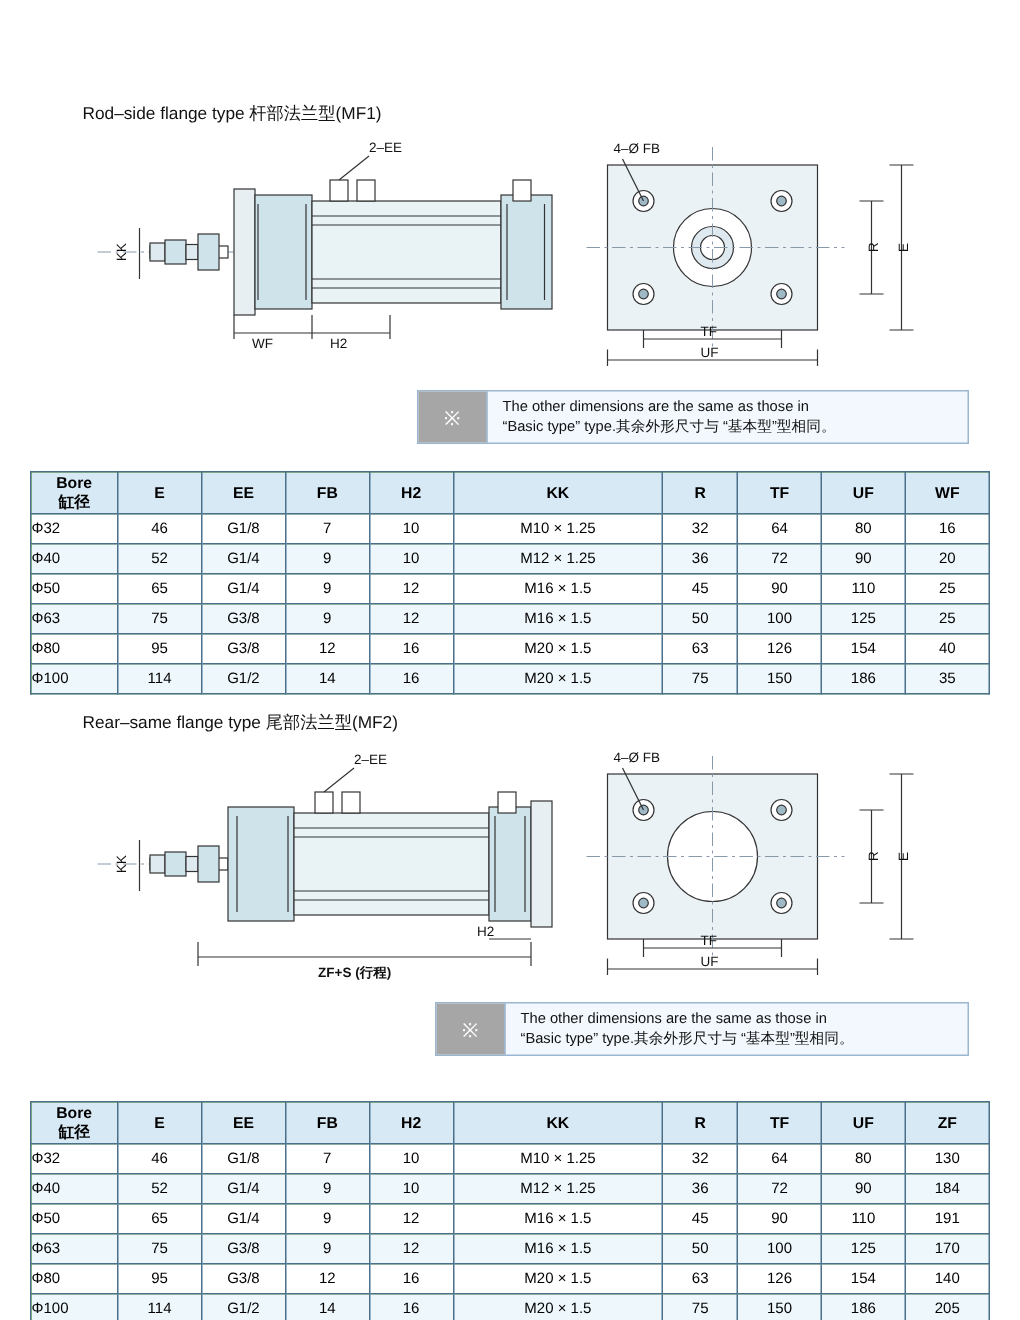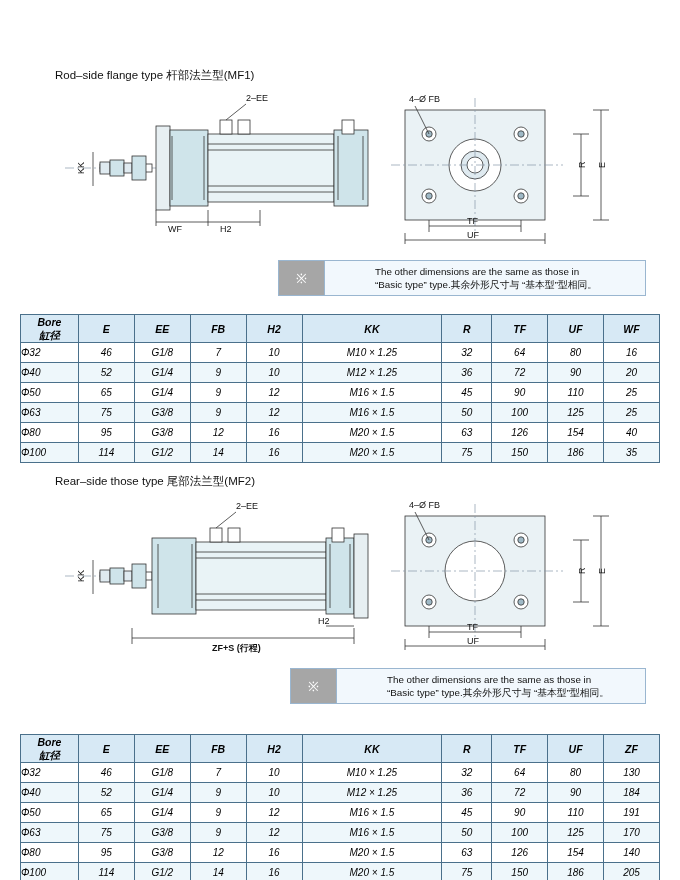--- a/index.html
+++ b/index.html
@@ -38,30 +38,29 @@
     display: flex; align-items: stretch;
   }
   .note .note-mark {
     width: 46px; background: #a6a6a6; color: #fff;
     display: flex; align-items: center; justify-content: center;
     font-size: 13px;
     border-right: 1px solid #9ab6d0;
   }
   .note .note-text {
     flex: 1; display: flex; flex-direction: column; justify-content: center;
-    padding-left: 10px; font-size: 9.8px; color: #111; line-height: 1.35; margin-left: 40px;
+    padding-left: 10px; font-size: 9.8px; color: #111; line-height: 1.35;
   }
 
   
   table.dim {
     position: absolute;
     border-collapse: collapse;
     font-size: 10px;
     background: #84cc16;
-    font-style: italic;
   }
   table.dim th, table.dim td {
     border: 1px solid #4a708b;
     text-align: center;
     padding: 0;
     height: 20px;
     font-weight: normal;
     white-space: nowrap;
   }
   table.dim thead th {
@@ -286,21 +285,21 @@
         <td>16</td>
         <td>M20 × 1.5</td>
         <td>75</td>
         <td>150</td>
         <td>186</td>
         <td>35</td>
       </tr>
     </tbody>
   </table>
 
-  <div class="sect-label" style="left:55px; top:474px;">Rear–side those type 尾部法兰型(MF2)</div>
+  <div class="sect-label" style="left:55px; top:474px;">Rear–same flange type 尾部法兰型(MF2)</div>
 
   <div class="draw" style="left:60px; top:496px;">
     <svg width="310" height="165" viewBox="0 0 310 165">
       <g stroke="#333" fill="none" stroke-width="0.8">
         <line x1="5" y1="80" x2="305" y2="80" stroke="#8899aa" stroke-dasharray="9,3,2,3" stroke-width="0.7"></line>
 
         <rect x="40" y="76" width="52" height="8" fill="#ffffff"></rect>
         <rect x="40" y="74" width="10" height="12" fill="#dfeaf0"></rect>
         <rect x="50" y="72" width="14" height="16" fill="#cfe4ea"></rect>
         <rect x="64" y="75" width="8" height="10" fill="#dfeaf0"></rect>

